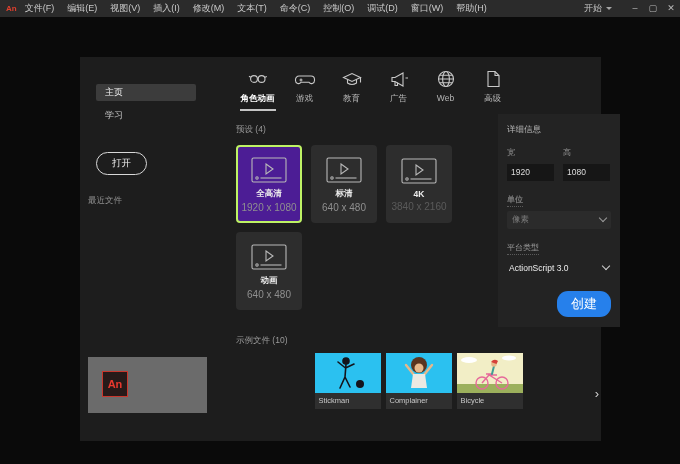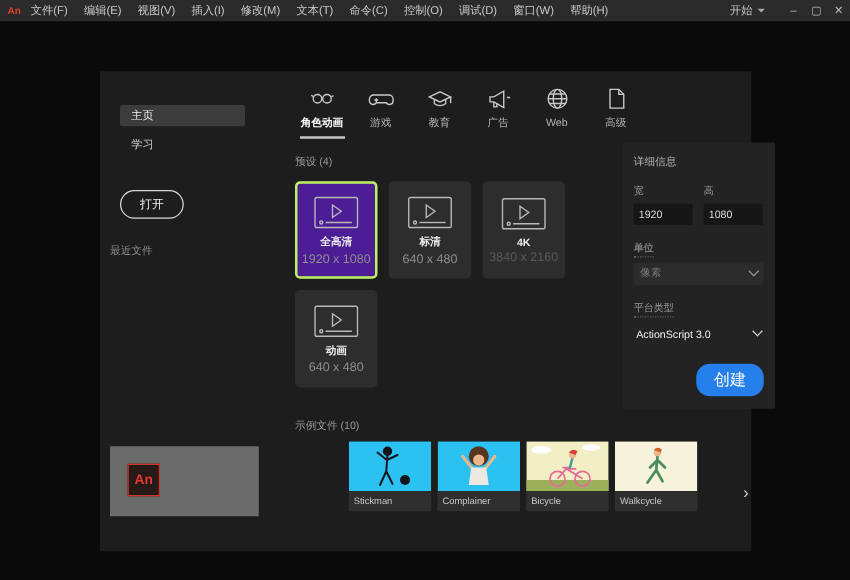--- a/index.html
+++ b/index.html
@@ -335,31 +335,18 @@
               </g>
               <g stroke="#3f9e96" stroke-width="2" fill="none" stroke-linecap="round">
                 <path d="M35 21 L37 13"></path>
               </g>
               <circle cx="37" cy="11" r="2.8" fill="#e8b88a"></circle>
               <path d="M34 9 q3 -4 7 -1 l-1.5 3 Z" fill="#d6413a"></path>
             </svg>
           </div>
           <div class="thumb-label">Bicycle</div>
         </div>
-        <div class="thumb">
-          <div class="thumb-img">
-            <svg width="66" height="40" viewBox="0 0 66 40">
-              <rect width="66" height="40" fill="#f6f2dc"></rect>
-              <g stroke="#4a8f5a" stroke-width="2.2" fill="none" stroke-linecap="round">
-                <path d="M34 12 L33 23 M34 15 L28 21 M34 15 L40 21 M33 23 L26 33 M33 23 L38 32"></path>
-              </g>
-              <circle cx="34" cy="9" r="3" fill="#e8b88a"></circle>
-              <path d="M31 7 q3 -3.5 6.5 -0.5 l-1 2.5 Z" fill="#d2622a"></path>
-            </svg>
-          </div>
-          <div class="thumb-label">Walkcycle</div>
-        </div>
       </div>
       <div class="next-arrow">›</div>
     </div>
 
   </div>
 </div>
 
 </body></html>

